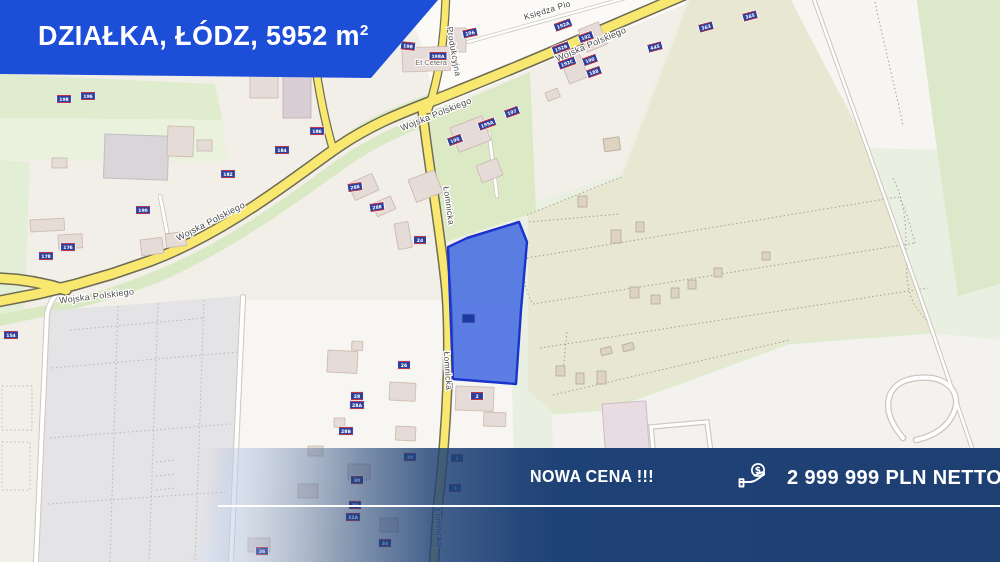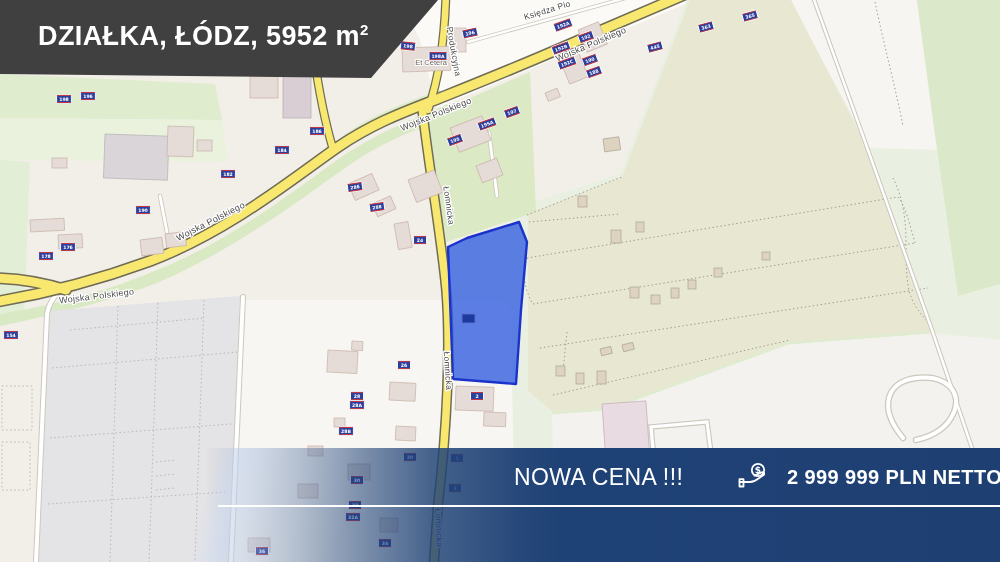--- a/index.html
+++ b/index.html
@@ -2,39 +2,39 @@
 <html><head>
 <meta charset="utf-8">
 <style>
   html,body{margin:0;padding:0;background:#888;}
   .stage{position:relative;width:1000px;height:562px;overflow:hidden;
          font-family:"Liberation Sans",sans-serif;background:#f2efe8;}
   .stage svg{position:absolute;left:0;top:0;}
 
   
   .top-banner{position:absolute;left:0;top:0;width:460px;height:80px;
-    background:#404040;
+    background:#1d4ed8;
     clip-path:polygon(0 0,438px 0,371px 78px,0 74px);z-index:30;}
   .top-banner h1{margin:0;padding:21px 0 0 38px;font-size:27px;font-weight:bold;
     color:#fff;letter-spacing:.4px;white-space:nowrap;}
   .top-banner sup{font-size:15px;vertical-align:10px;}
 
   
   .bottom-banner{position:absolute;left:0;top:448px;width:1000px;height:114px;z-index:30;}
   .bb-bg{position:absolute;inset:0;
     background:linear-gradient(90deg,rgba(31,66,118,0) 20.5%,rgba(31,66,118,.45) 33%,
       rgba(31,66,118,.82) 43%,rgba(31,66,118,.97) 52%,#1f4276 56%,#1e3f72 100%);}
   .bb-streak{position:absolute;inset:0;
     background:linear-gradient(103deg,rgba(205,220,245,0) 21%,rgba(208,222,246,.55) 23.5%,
       rgba(205,220,245,.22) 28%,rgba(170,195,230,0) 35%);}
   .bb-divider{position:absolute;left:218px;right:0;top:57px;height:2.4px;background:#fff;}
   .bb-row{position:absolute;left:0;right:0;height:57px;color:#fff;}
   .bb-row.r1{top:0;} .bb-row.r2{top:59px;height:55px;}
-  .bb-label{position:absolute;left:514px;top:50%;transform:translateY(-50%);
-    font-size:23px;font-weight:normal;letter-spacing:.4px;white-space:nowrap;}
+  .bb-label{position:absolute;left:530px;top:50%;transform:translateY(-50%);
+    font-size:16px;font-weight:bold;letter-spacing:.4px;white-space:nowrap;}
   .bb-icon{position:absolute;left:733px;top:50%;transform:translateY(-50%);
     width:40px;height:40px;display:flex;align-items:center;justify-content:center;}
   .bb-value{position:absolute;left:787px;top:50%;transform:translateY(-50%);
     font-size:20px;font-weight:bold;letter-spacing:.4px;white-space:nowrap;}
 
   
   .street-label{fill:#4b4b4b;stroke:#fff;stroke-width:2.4px;paint-order:stroke;
     font-family:"Liberation Sans",sans-serif;font-weight:normal;letter-spacing:.3px;}
   .place-label{fill:#6a6156;stroke:#fff;stroke-width:2px;paint-order:stroke;
     font-family:"Liberation Sans",sans-serif;}

